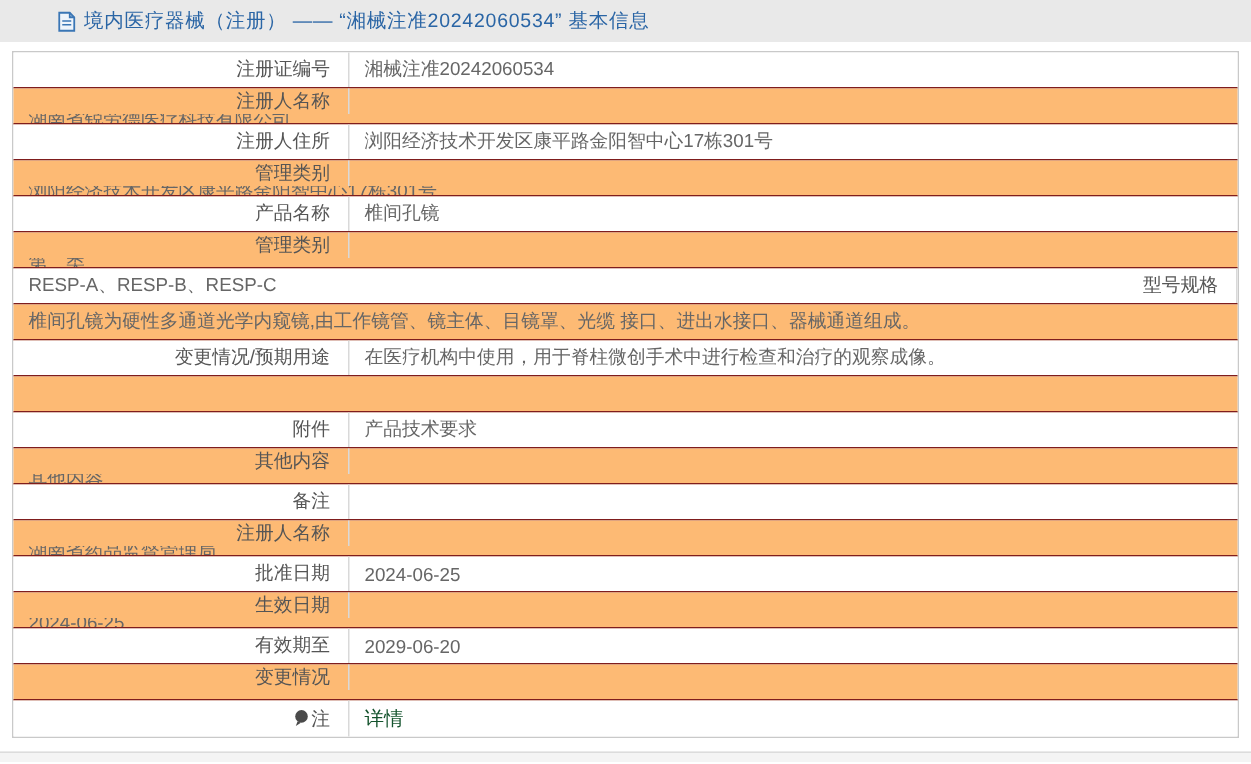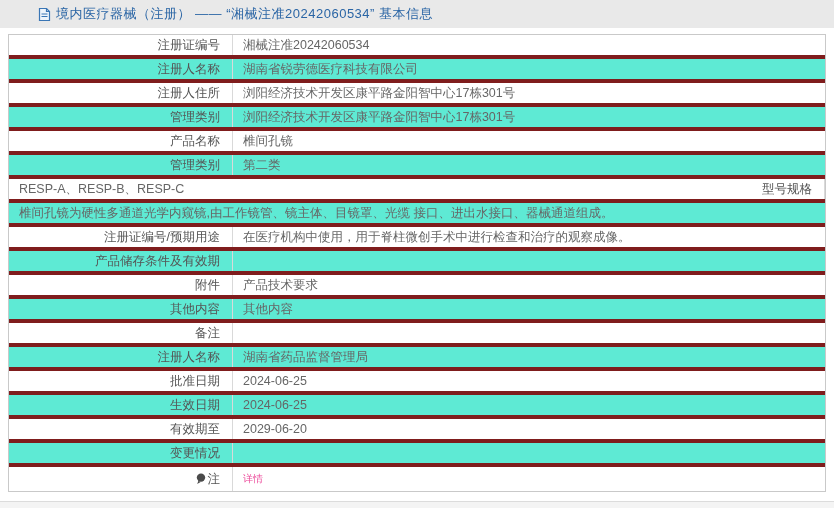--- a/index.html
+++ b/index.html
@@ -24,48 +24,48 @@
     white-space: nowrap;
   }
   .info-table {
     margin: 6px 8px 0 8px;
     border: 1px solid #c9c9c9;
     background: #fff;
   }
   .row {
     display: flex;
     height: 24px;
-    border-bottom: 4px solid #7f1d1d;
+    border-bottom: 1px solid #7f1d1d;
     background: #ffffff;
   }
   .row:last-child { border-bottom: none; }
-  .row.even { background: #5eead4; }
+  .row.even { background: #fdba74; flex-direction: column; }
   .cell {
     display: flex;
     align-items: center;
     font-size: 12.5px;
   }
   .cell.label {
     width: 224px;
     justify-content: flex-end;
     padding-right: 12px;
     border-right: 1px solid #d9d9d9;
     color: #555555;
   }
   .cell.value {
     flex: 1;
     padding-left: 10px;
     color: #666666;
     white-space: nowrap;
     overflow: hidden;
   }
   .cell.value a {
-    color: #ec4899;
+    color: #14532d;
     text-decoration: none;
-    font-size: 10px;
+    font-size: 13px;
   }
   .note-ic { display: inline-flex; margin-right: 2px; }
   .footer-divider {
     margin-top: 9px;
     border-top: 1px solid #dcdcdc;
     height: 7px;
     background: #f4f4f4;
   }
 </style>
 </head>
@@ -109,25 +109,24 @@
       <div class="cell value">第二类</div>
     </div>
     <div class="row">
       <div class="cell value">RESP-A、RESP-B、RESP-C</div>
       <div class="cell label">型号规格</div>
     </div>
     <div class="row even">
       <div class="cell value">椎间孔镜为硬性多通道光学内窥镜,由工作镜管、镜主体、目镜罩、光缆 接口、进出水接口、器械通道组成。</div>
     </div>
     <div class="row">
-      <div class="cell label">注册证编号/预期用途</div>
+      <div class="cell label">变更情况/预期用途</div>
       <div class="cell value">在医疗机构中使用，用于脊柱微创手术中进行检查和治疗的观察成像。</div>
     </div>
     <div class="row even">
-      <div class="cell label">产品储存条件及有效期</div>
       <div class="cell value"></div>
     </div>
     <div class="row">
       <div class="cell label">附件</div>
       <div class="cell value">产品技术要求</div>
     </div>
     <div class="row even">
       <div class="cell label">其他内容</div>
       <div class="cell value">其他内容</div>
     </div>

